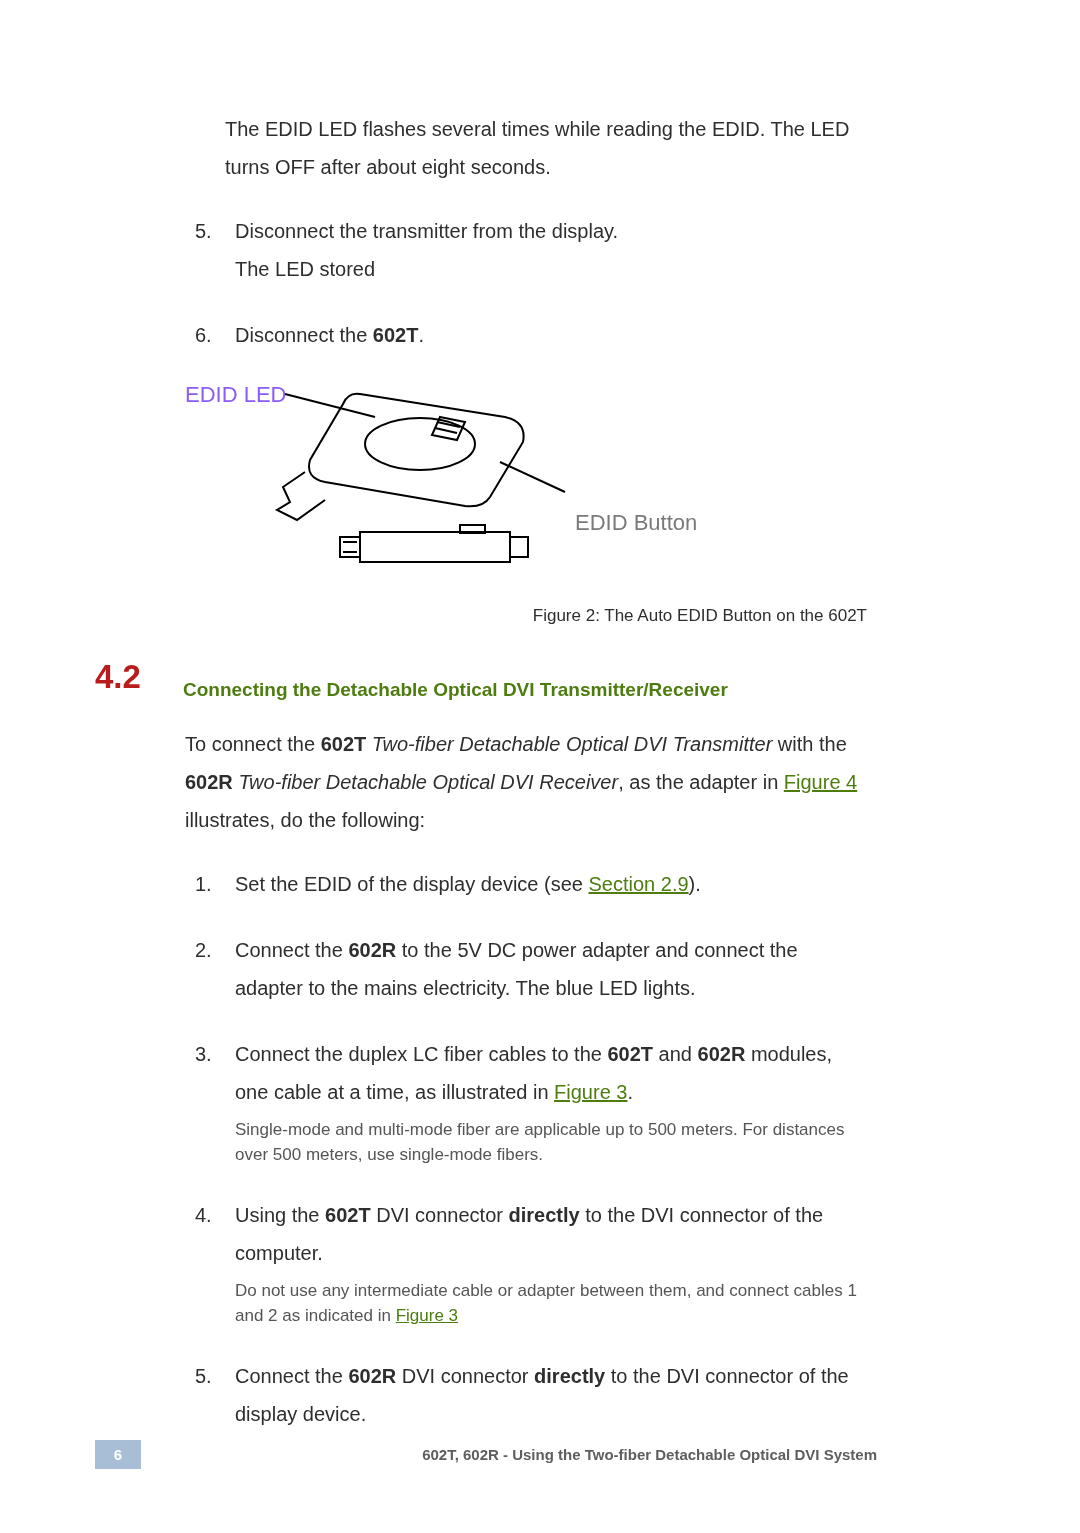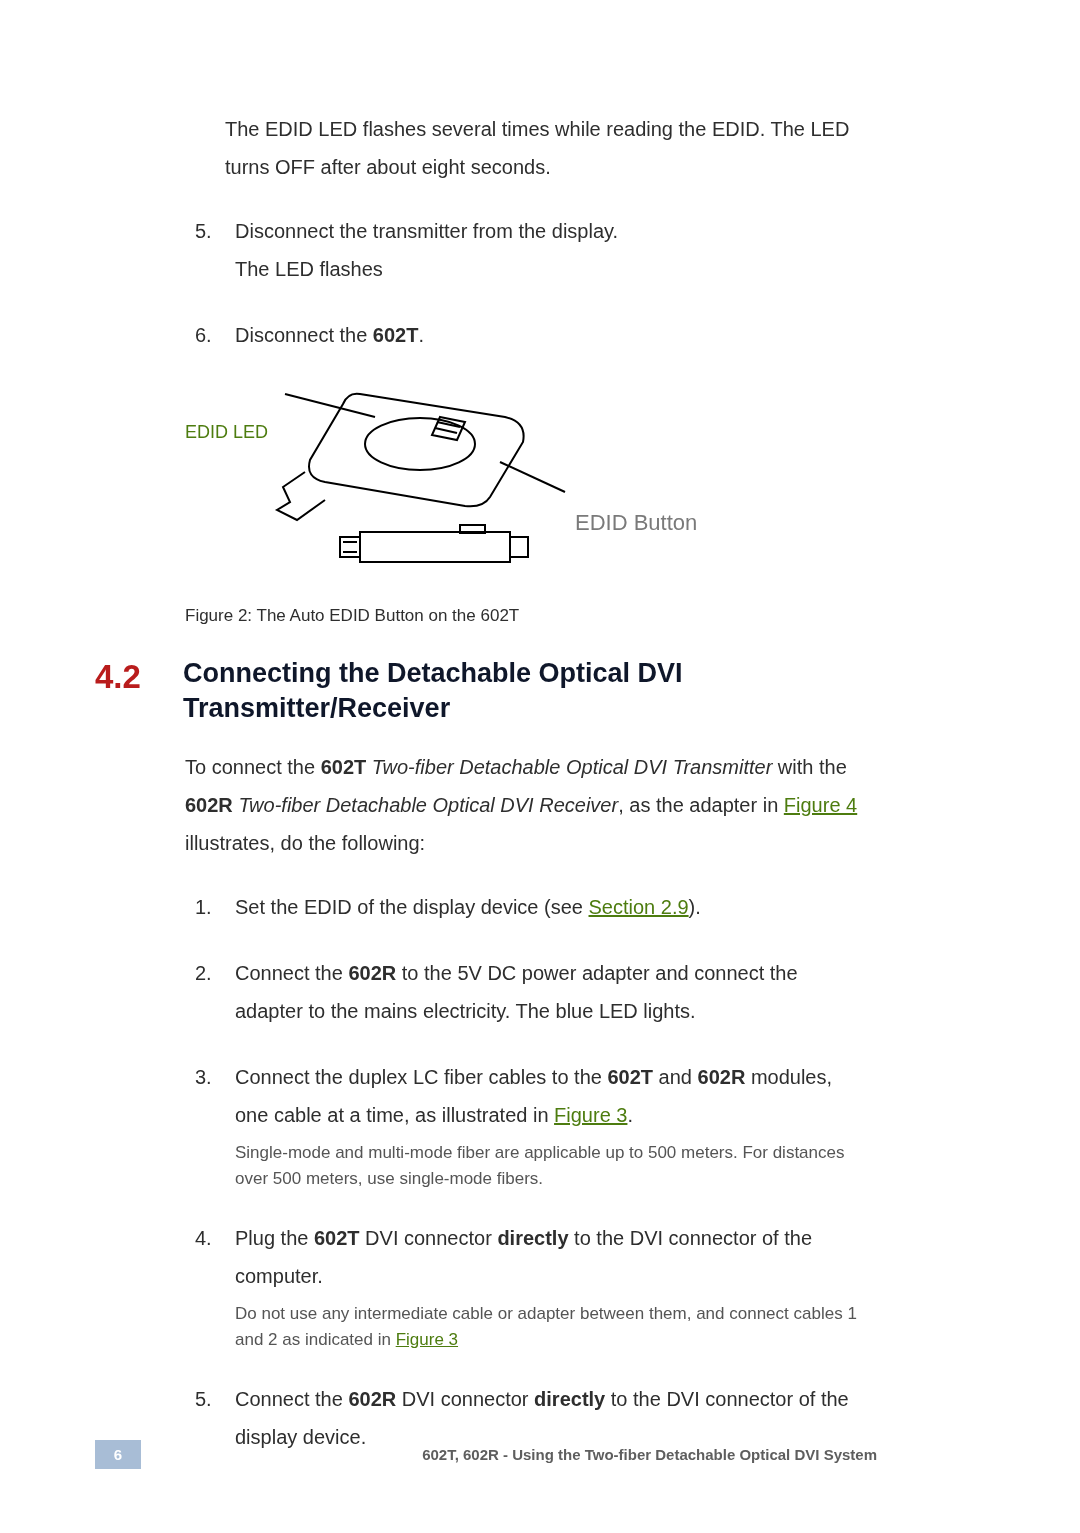--- a/index.html
+++ b/index.html
@@ -48,60 +48,61 @@
   }
   .figure-area {
     position: relative;
     height: 200px;
     margin: 0 0 10px 0;
   }
   .fig-label-left {
     position: absolute;
     left: 0;
     top: 0;
-    font-size: 18px;
-    color: #4d7c0f;
-    margin-top: 40px;
+    font-size: 22px;
+    color: #8b5cf6;
   }
   .fig-label-right {
     position: absolute;
     left: 390px;
     top: 100px;
     font-size: 22px;
     color: #7a7a7a;
     margin-top: 28px;
   }
   .device-svg {
     position: absolute;
     left: 80px;
     top: 0;
   }
   .figure-caption {
     font-size: 17px;
     color: #2e2e2e;
     margin: 24px 0 30px 0;
+    text-align: right;
   }
   .section-row {
     display: flex;
     align-items: flex-start;
     margin: 10px 0 22px 0;
   }
   .section-num {
     width: 88px;
     font-size: 33px;
     font-weight: bold;
     color: #b91c1c;
     flex-shrink: 0;
     padding-top: 2px;
   }
   .section-title {
-    font-size: 27px;
-    font-weight: bold;
-    color: #0f172a;
+    font-size: 19px;
+    font-weight: bold;
+    color: #4d7c0f;
     line-height: 1.3;
+    margin-top: 22px;
   }
   .bold { font-weight: bold; }
   .italic { font-style: italic; }
   .link {
     color: #4d7c0f;
     text-decoration: underline;
     cursor: pointer;
   }
   .note {
     font-size: 17px;
@@ -142,21 +143,21 @@
   <div class="content">
 
     <div class="body-text indent-block">The EDID LED flashes several times while reading the EDID. The LED turns OFF after about eight seconds.</div>
 
     <div class="spacer"></div>
 
     <ol class="main-list">
       <li>
         <span class="num">5.</span>
         <span>Disconnect the transmitter from the display.</span><br>
-        <span>The LED flashes</span>
+        <span>The LED stored</span>
       </li>
       <li>
         <span class="num">6.</span>
         <span>Disconnect the </span><span class="bold">602T</span><span>.</span><br>
       </li>
     </ol>
 
     <div class="figure-area">
       <span class="fig-label-left">EDID LED</span>
       <span class="fig-label-right">EDID Button</span>
@@ -215,21 +216,21 @@
         <span class="num">2.</span>
         <span>Connect the </span><span class="bold">602R</span><span> to the 5V DC power adapter and connect the adapter to the mains electricity. The blue LED lights.</span>
       </li>
       <li>
         <span class="num">3.</span>
         <span>Connect the duplex LC fiber cables to the </span><span class="bold">602T</span><span> and </span><span class="bold">602R</span><span> modules, one cable at a time, as illustrated in </span><span class="link">Figure 3</span><span>.</span>
         <div class="note">Single-mode and multi-mode fiber are applicable up to 500 meters. For distances over 500 meters, use single-mode fibers.</div>
       </li>
       <li>
         <span class="num">4.</span>
-        <span>Plug the </span><span class="bold">602T</span><span> DVI connector </span><span class="bold">directly</span><span> to the DVI connector of the computer.</span>
+        <span>Using the </span><span class="bold">602T</span><span> DVI connector </span><span class="bold">directly</span><span> to the DVI connector of the computer.</span>
         <div class="note">
           <span>Do not use any intermediate cable or adapter between them, and connect cables 1 and 2 as indicated in </span><span class="link">Figure 3</span>
         </div>
       </li>
       <li>
         <span class="num">5.</span>
         <span>Connect the </span><span class="bold">602R</span><span> DVI connector </span><span class="bold">directly</span><span> to the DVI connector of the display device.</span>
       </li>
     </ol>
 

